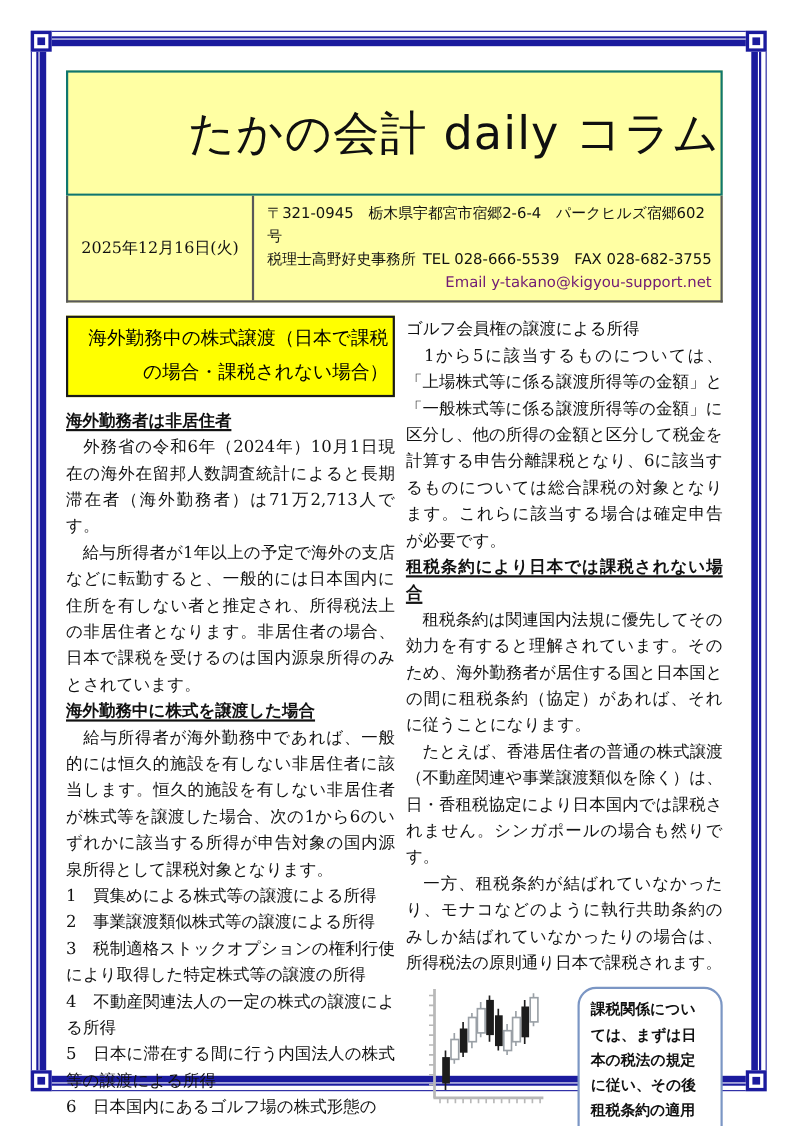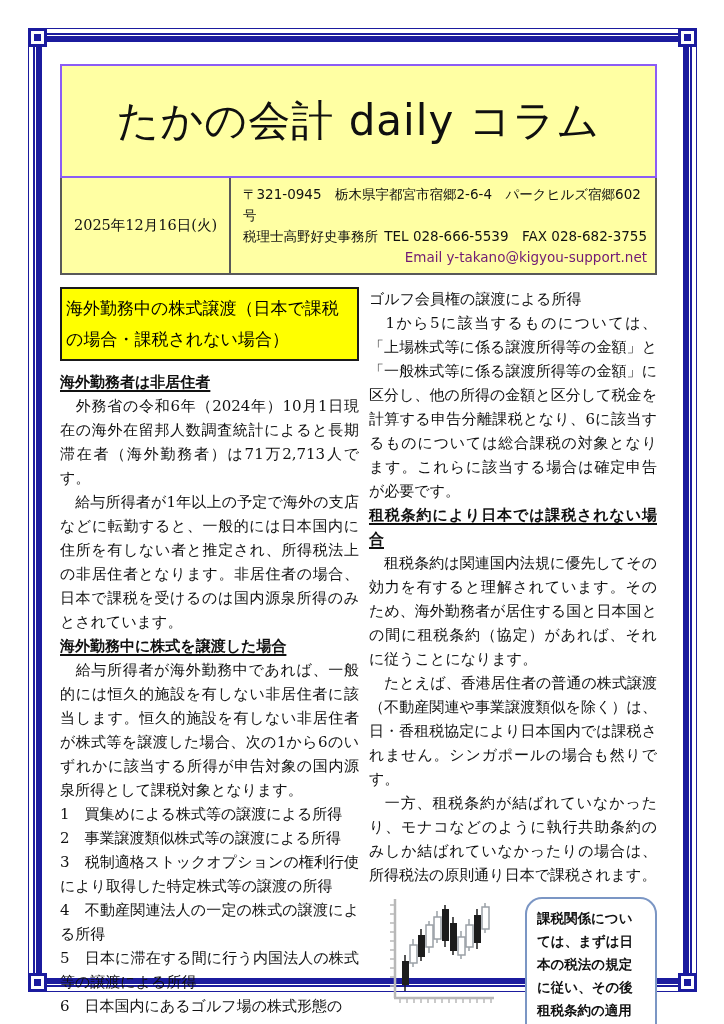--- a/index.html
+++ b/index.html
@@ -27,22 +27,22 @@
   .corner::after { content:''; position:absolute; inset:3px; background:#1b1b9e; }
   .corner.tl { top:28px; left:28px; }
   .corner.tr { top:28px; right:27px; }
   .corner.bl { bottom:32px; left:28px; }
   .corner.br { bottom:32px; right:27px; }
 
   
   .content { position:absolute; left:60px; top:64px; width:597px; }
 
   .masthead {
-    box-sizing:border-box; background:#ffffa3; border:2px solid #8b5cf6;
-    height:114px; display:flex; align-items:center; justify-content:center;
+    box-sizing:border-box; background:#ffffa3; border:2px solid #0f766e;
+    height:114px; display:flex; align-items:center; justify-content:flex-end;
   }
   .masthead-title {
     font-family:"DejaVu Sans","Liberation Sans",sans-serif;
     font-size:42px; color:#101010; letter-spacing:1px; white-space:nowrap;
   }
 
   .issue-row {
     box-sizing:border-box; display:flex; background:#ffffa3;
     border:2px solid #595959; border-top:none; min-height:72px;
   }
@@ -67,21 +67,21 @@
   .col-right { width:288px; flex:none; }
   .col p { margin:0; text-align:justify; }
   .heading {
     font-weight:bold; text-decoration:underline;
     text-underline-offset:3px; text-decoration-thickness:1.5px;
   }
 
   .headline-box {
     box-sizing:border-box; background:#ffff00; border:2px solid #1a1a1a;
     font-family:"DejaVu Sans","Liberation Sans",sans-serif;
-    font-size:17px; line-height:31px; text-align:left;
+    font-size:17px; line-height:31px; text-align:right;
     padding:4px 4px; margin-bottom:9px; color:#000;
   }
 
   
   .illustration { position:relative; display:flex; align-items:flex-start; margin-top:8px; }
   .chart-svg { flex:none; margin-left:12px; }
   .bubble {
     position:relative; box-sizing:border-box; margin-left:26px; margin-top:2px;
     width:176px; background:#ffffff; border:2px solid #7b96c4; border-radius:17px;
     padding:8px 10px;

